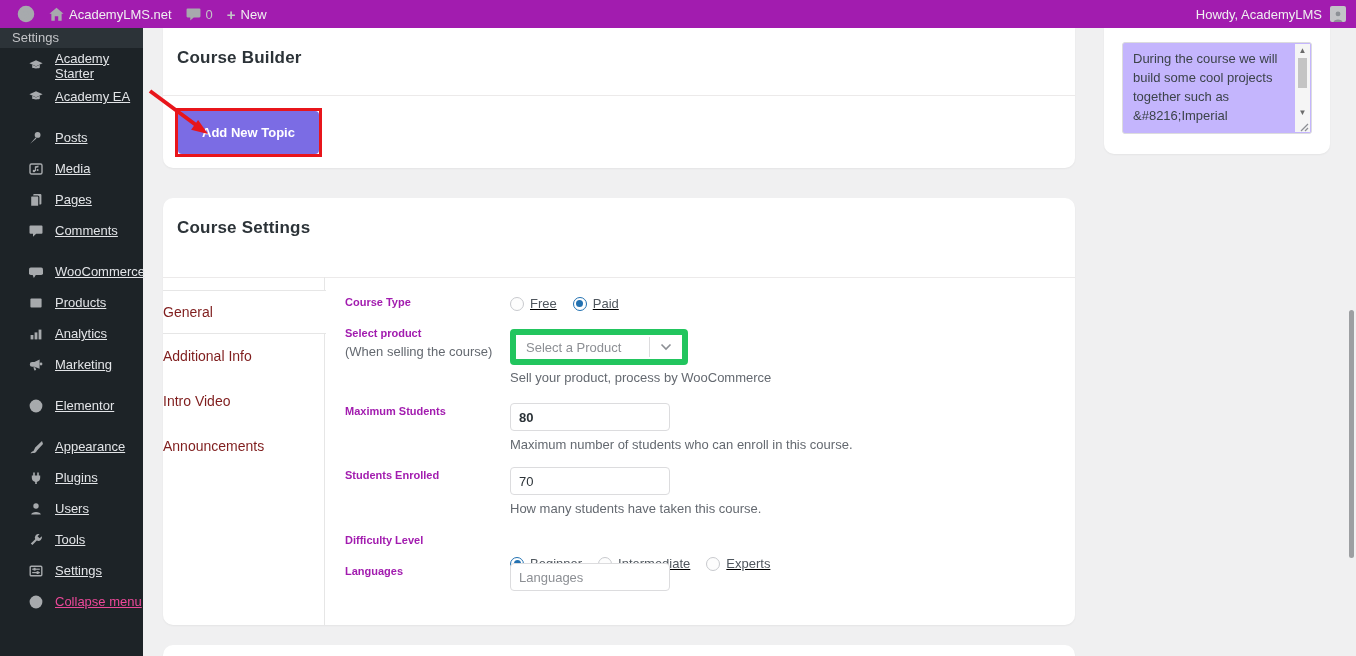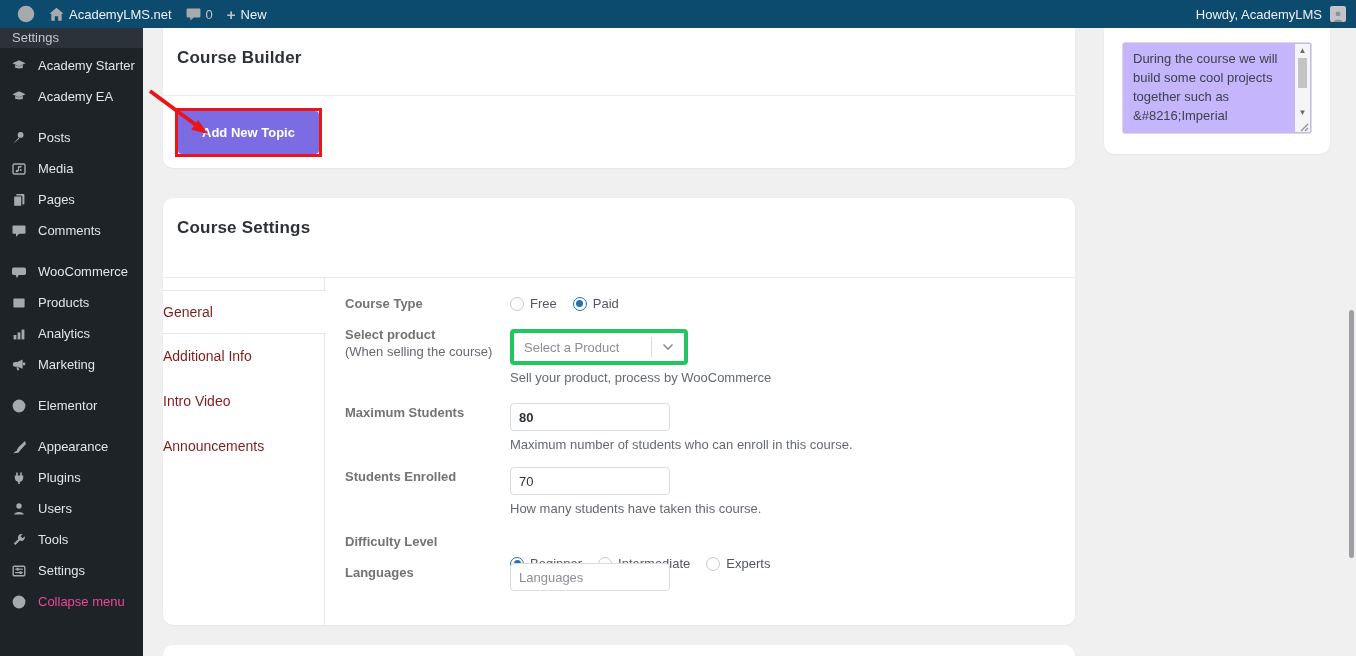--- a/index.html
+++ b/index.html
@@ -1,31 +1,31 @@
 <!DOCTYPE html>
 <html><head>
 <meta charset="utf-8">
 <style>
   * { margin:0; padding:0; box-sizing:border-box; }
   html,body { width:1356px; height:656px; overflow:hidden; }
   body { font-family:"Liberation Sans","DejaVu Sans",sans-serif; background:#f0f0f1; position:relative; font-size:13px; }
 
   
-  .adminbar { position:absolute; top:0; left:0; width:1356px; height:28px; background:#0c4a6e; color:#f0f0f1; display:flex; align-items:center; padding:0 10px; z-index:60; }
+  .adminbar { position:absolute; top:0; left:0; width:1356px; height:28px; background:#a21caf; color:#f0f0f1; display:flex; align-items:center; padding:0 10px; z-index:60; }
   .ab-item { display:flex; align-items:center; gap:5px; height:28px; padding:0 7px; cursor:pointer; }
   .ab-right { margin-left:auto; display:flex; align-items:center; gap:8px; }
   .ab-count { color:#c3c4c7; }
   .ab-plus { font-weight:bold; font-size:15px; color:#c3c4c7; }
   .avatar { width:16px; height:16px; background:#c3c4c7; border-radius:2px; display:flex; align-items:flex-end; justify-content:center; overflow:hidden; }
 
   
   .sidebar { position:absolute; top:28px; left:0; width:143px; bottom:0; background:#1d2327; z-index:50; }
   .submenu-strip { height:20px; background:#2c3338; color:#c3c4c7; font-size:13px; line-height:20px; padding-left:12px; }
   .menu { padding-top:2px; }
-  .mi { display:flex; align-items:center; height:31px; padding-left:9px; gap:9px; color:#e2e4e7; font-size:13px; cursor:pointer; }
+  .mi { display:flex; align-items:center; height:31px; padding-left:26px; gap:9px; color:#e2e4e7; font-size:13px; cursor:pointer;text-decoration:underline; }
   .mi .mic { width:20px; display:flex; align-items:center; justify-content:center; flex:0 0 20px; }
   .mi.sep { margin-top:10px; }
   .mi.dim { color:#ec4899; }
   svg.icn { display:block; }
   .icn * { fill:#a7aaad; }
   .icn .noline { fill:none; stroke:#a7aaad; }
 
   
   .card { position:absolute; background:#fff; border-radius:10px; box-shadow:0 1px 2px rgba(0,0,0,.05); }
   .cb-card { left:163px; top:28px; width:912px; height:140px; border-radius:0 0 10px 10px; }
@@ -40,31 +40,31 @@
   .redbox { position:absolute; left:12px; top:80px; width:147px; height:49px; border:3px solid #e8151b; display:flex; }
   .btn-purple { flex:1; background:#7b6ce4; border:none; border-radius:4px; color:#fff; font-weight:bold; font-size:13px; font-family:inherit; cursor:pointer; }
   .arrow-svg { position:absolute; left:-23px; top:55px; pointer-events:none; }
 
   
   .tabs-col { position:absolute; left:0; top:79px; bottom:0; width:162px; border-right:1px solid #e6e6e6; }
   .tab { position:absolute; left:0; width:162px; height:45px; line-height:45px; font-size:14px; color:#7f1d1d; cursor:pointer; }
   .tab.active { width:163px; height:44px; line-height:42px; background:#fff; border-top:1px solid #e6e6e6; border-bottom:1px solid #e6e6e6; }
 
   
-  .flabel { position:absolute; font-size:13px; font-weight:600; color:#737373; }
+  .flabel { position:absolute; font-size:11px; font-weight:600; color:#a21caf; }
   .fsub { position:absolute; font-size:13px; color:#646970; font-weight:normal; }
   .fhelp { position:absolute; font-size:13px; color:#646970; }
   .tinput { position:absolute; width:160px; height:28px; border:1px solid #dcdcde; border-radius:4px; padding:0 8px; font-size:13px; color:#2c3338; font-family:inherit; background:#fff; }
   .tinput::placeholder { color:#8c8f94; }
-  .selectbox { position:absolute; width:178px; height:36px; border:4px solid #22c55e; border-radius:4px; background:#fff; display:flex; align-items:center; cursor:pointer; }
+  .selectbox { position:absolute; width:178px; height:36px; border:6px solid #22c55e; border-radius:4px; background:#fff; display:flex; align-items:center; cursor:pointer; }
   .selectbox .sel-txt { flex:1; padding-left:10px; color:#8c8f94; font-size:13px; }
   .selectbox .sel-div { width:1px; height:20px; background:#dcdcde; }
   .selectbox .sel-arr { width:32px; display:flex; align-items:center; justify-content:center; }
 
-  .radios { position:absolute; display:flex; align-items:center; gap:16px; }
+  .radios { position:absolute; display:flex; align-items:center; gap:16px;text-decoration:underline; }
   .radio { display:flex; align-items:center; gap:6px; cursor:pointer; color:#50575e; font-size:13px; }
   .rdot { width:14px; height:14px; border-radius:50%; border:1px solid #c8cace; background:#fdfdfd; position:relative; }
   .rdot.on { border-color:#2271b1; background:#fff; }
   .rdot.on::after { content:""; position:absolute; left:2.5px; top:2.5px; width:7px; height:7px; border-radius:50%; background:#2271b1; }
 
   
   .textarea { position:absolute; left:18px; top:14px; width:190px; height:92px; border:1px solid #dcdcde; border-radius:3px; background:#c4b5fd; overflow:hidden; }
   .ta-text { padding:6px 24px 0 10px; font-size:13px; line-height:19px; color:#3c434a; }
   .ta-scroll { position:absolute; right:1px; top:1px; bottom:1px; width:15px; background:#f5f5f5; display:flex; flex-direction:column; align-items:center; }
   .ta-arrow { font-size:8px; color:#6b6b6b; height:13px; line-height:13px; cursor:pointer; }

